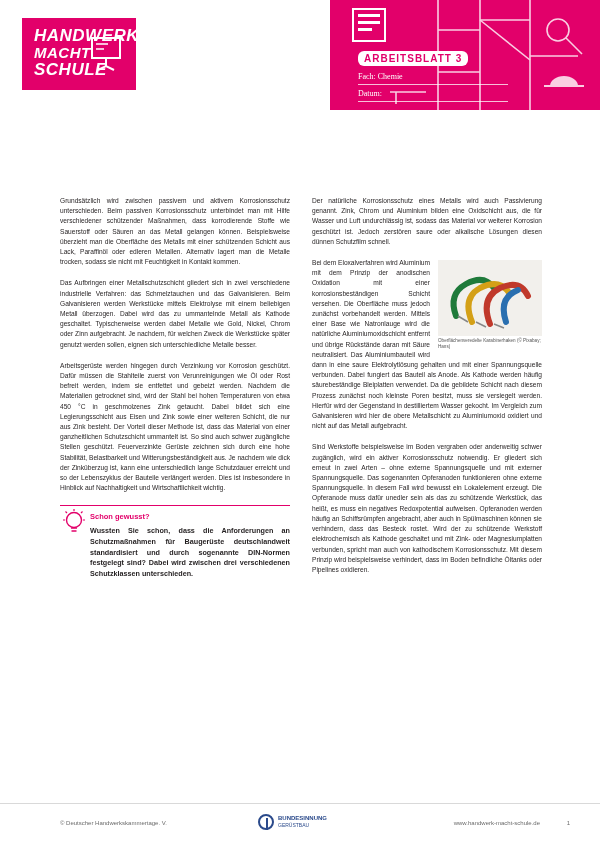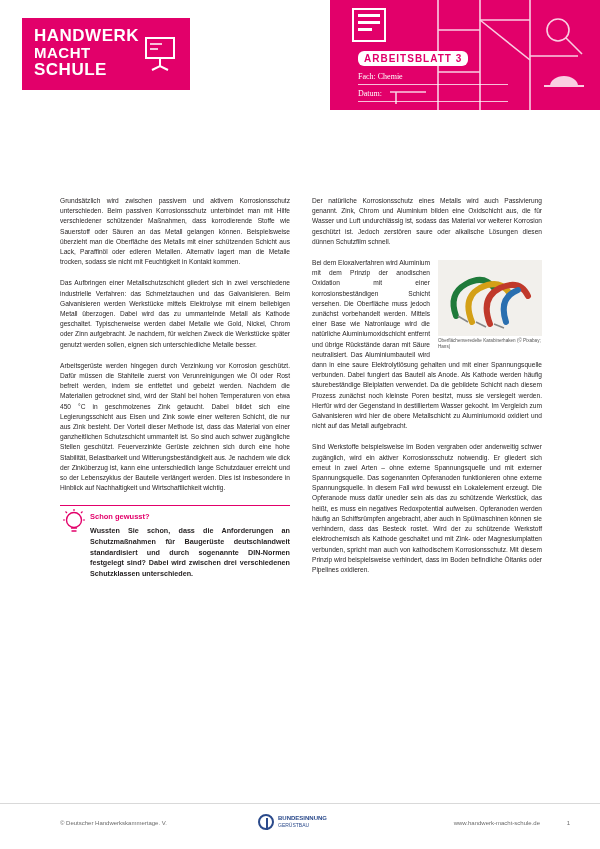--- a/index.html
+++ b/index.html
@@ -19,24 +19,25 @@
   
   .header {
     position: relative;
     width: 600px; height: 110px;
     background: #ffffff;
     overflow: hidden;
   }
   .logo-block {
     position: absolute;
     left: 22px; top: 18px;
-    width: 168px; height: 72px;
+    width: 114px; height: 72px;
     background: #e2006a;
     color: #ffffff;
     padding: 9px 10px 0 12px;
+    font-style: italic;
   }
   .logo-line {
     font-weight: bold;
     font-size: 15px;
     letter-spacing: 0.5px;
     line-height: 17px;
     text-transform: uppercase;
   }
   .logo-line.big { font-size: 17px; }
   .logo-mark {

